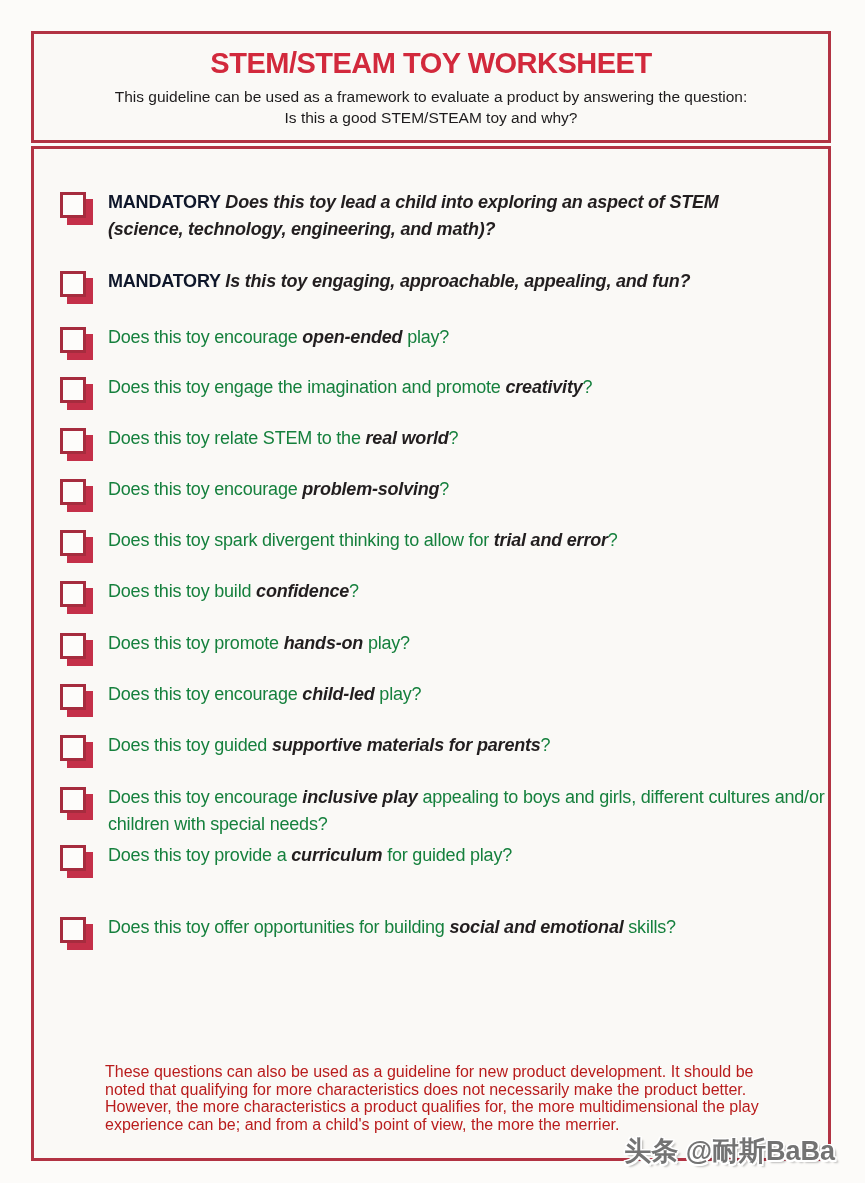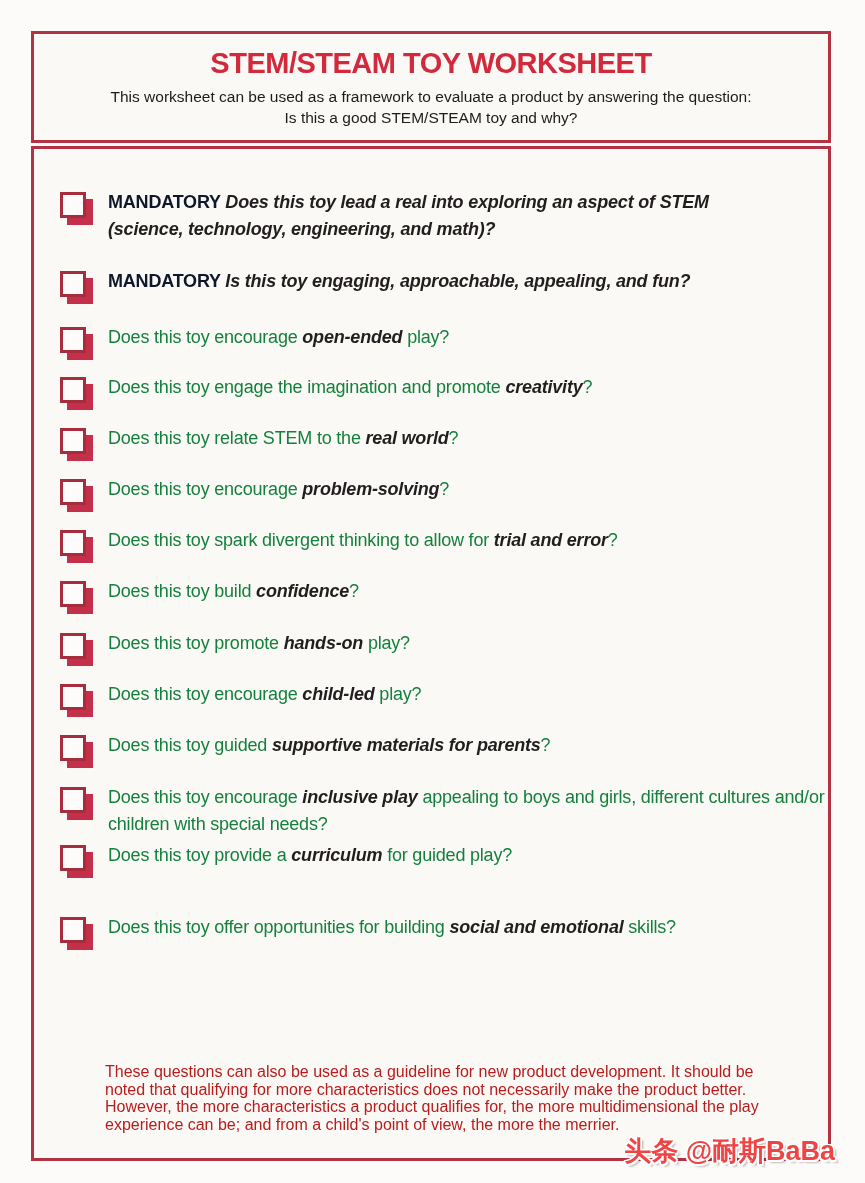--- a/index.html
+++ b/index.html
@@ -99,52 +99,52 @@
     font-size:16px;
     line-height:17.5px;
     color:#b91c1c;
   }
 
   
   .watermark {
     position:absolute; right:6px; top:1133px;
     font-size:27px;
     font-weight:bold;
-    color:#ef4444;
+    color:#737373;
     text-shadow:
       -1.5px -1.5px 0 #fff, 1.5px -1.5px 0 #fff,
       -1.5px  1.5px 0 #fff, 1.5px  1.5px 0 #fff,
       0 -1.5px 0 #fff, 0 1.5px 0 #fff,
       -1.5px 0 0 #fff, 1.5px 0 0 #fff,
       3px 3px 2px rgba(0,0,0,0.25);
     z-index:5;
     white-space:nowrap;
   }
 </style>
 </head>
 <body>
 
 <div class="page">
 
   <div class="header-box">
     <div class="title">STEM/STEAM TOY WORKSHEET</div>
     <div class="subtitle">
-      <div>This worksheet can be used as a framework to evaluate a product by answering the question:</div>
+      <div>This guideline can be used as a framework to evaluate a product by answering the question:</div>
       <div>Is this a good STEM/STEAM toy and why?</div>
     </div>
   </div>
 
   <div class="main-box">
     <div class="checklist">
   <div class="item">
     <span class="cb">
       <span class="sh"></span>
       <span class="bx"></span>
     </span>
-    <span class="q"><span class="run-mandatory">MANDATORY </span><span class="run-emph">Does this toy lead a real into exploring an aspect of STEM (science, technology, engineering, and math)?</span></span>
+    <span class="q"><span class="run-mandatory">MANDATORY </span><span class="run-emph">Does this toy lead a child into exploring an aspect of STEM (science, technology, engineering, and math)?</span></span>
   </div>
 
   <div class="item">
     <span class="cb">
       <span class="sh"></span>
       <span class="bx"></span>
     </span>
     <span class="q"><span class="run-mandatory">MANDATORY </span><span class="run-emph">Is this toy engaging, approachable, appealing, and fun?</span></span>
   </div>
 

